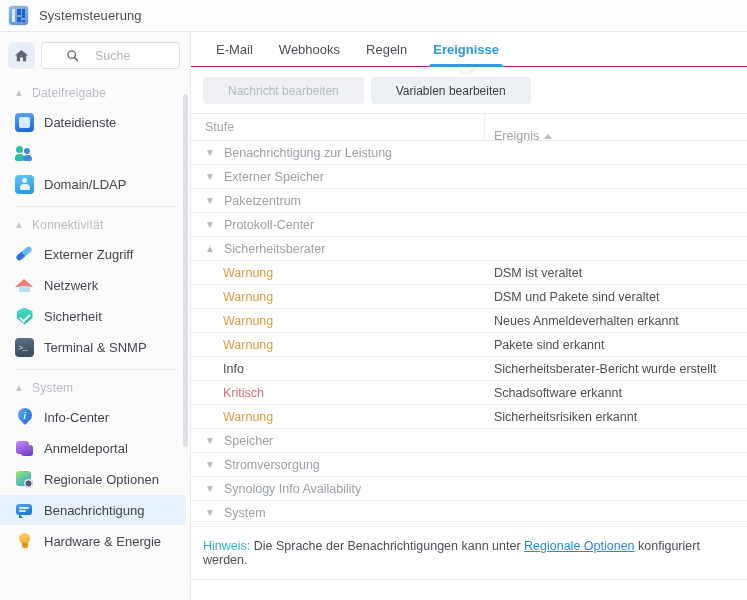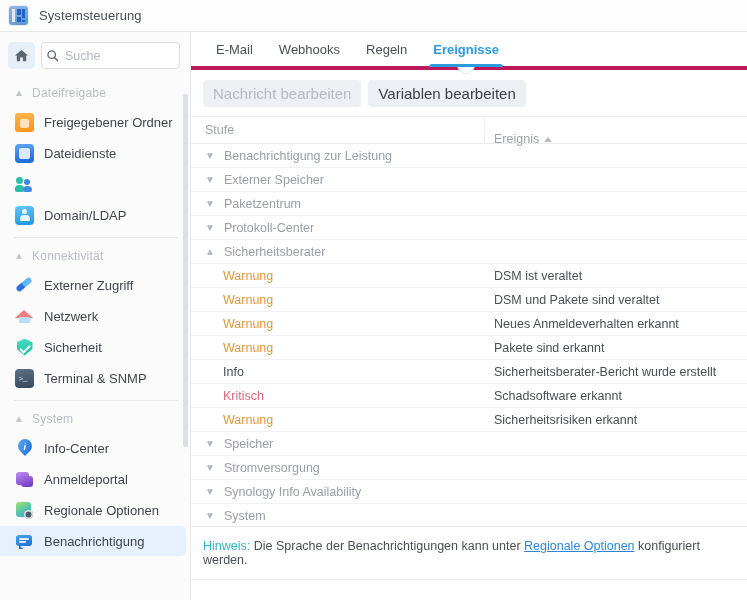--- a/index.html
+++ b/index.html
@@ -34,21 +34,21 @@
   
   .sidebar{
     width:190px;min-width:190px;background:#fbfbfc;border-right:1px solid #e8eaec;
     position:relative;overflow:hidden;
   }
   .side-inner{position:absolute;inset:0;overflow:hidden;}
   .searchrow{display:flex;align-items:center;gap:6px;padding:10px 10px 8px 8px;}
   .homebtn{width:27px;height:27px;border-radius:5px;background:#e8eef6;
     display:flex;align-items:center;justify-content:center;flex:0 0 auto;cursor:pointer;}
   .searchbox{flex:1;height:25px;border:1px solid #dcdfe3;border-radius:4px;background:#fff;
-    display:flex;align-items:center;padding:0 4px;gap:6px;cursor:text;}
+    display:flex;align-items:center;padding:0 24px;gap:16px;cursor:text;}
   .searchbox .ph{color:#b4b8be;font-size:12.5px;}
   .sec-head{display:flex;align-items:center;gap:8px;padding:9px 0 6px 14px;
     color:#b9bcc2;font-size:12px;letter-spacing:.2px;cursor:pointer;}
   .sec-head .chev{font-size:10px;color:#c3c6cb;line-height:1;}
   .nav-item{display:flex;align-items:center;gap:10px;height:30px;padding-left:15px;
     margin:1px 4px 1px 0;border-radius:0 5px 5px 0;cursor:pointer;font-size:13px;color:#41464c;}
   .nav-item.active{background:#e7f0fd;}
   .divider{height:1px;background:#e9eaec;margin:7px 12px 2px 14px;}
   .ic{width:19px;height:19px;flex:0 0 auto;position:relative;border-radius:4px;}
 
@@ -92,32 +92,32 @@
   .ic-notify .t{position:absolute;left:3.5px;top:13.5px;width:0;height:0;border-left:4px solid #1b6fd3;border-top:4px solid transparent;}
   .ic-hw{background:transparent;}
   .ic-hw .bu{position:absolute;left:4px;top:1px;width:11px;height:11px;border-radius:50%;background:linear-gradient(160deg,#ffc martial,#f5a623);background:linear-gradient(160deg,#ffd37a,#f5a623);}
   .ic-hw .st{position:absolute;left:6.5px;top:11px;width:6px;height:5px;border-radius:0 0 2px 2px;background:#e3932a;}
 
   
   .side-scroll{position:absolute;right:2px;top:62px;width:5px;height:353px;border-radius:3px;background:#dcdfe3;cursor:pointer;}
 
   
   .content{flex:1;min-width:0;display:flex;flex-direction:column;background:#fff;position:relative;}
-  .tabs{display:flex;align-items:flex-end;gap:0;padding:0 0 0 12px;height:34px;border-bottom:4px solid #be185d;position:relative;}
+  .tabs{display:flex;align-items:flex-end;gap:0;padding:0 0 0 12px;height:34px;border-bottom:1px solid #be185d;position:relative;}
   .tab{position:relative;padding:0 13px;height:33px;display:flex;align-items:center;
     font-size:13px;color:#4a4f55;cursor:pointer;white-space:nowrap;}
   .tab.active{color:#2e9ae0;font-weight:bold;}
   .tab.active:after{content:"";position:absolute;left:9px;right:9px;bottom:-1px;height:3px;
     background:#2e9ae0;border-radius:3px 3px 0 0;}
   .tab.active:before{content:"";position:absolute;left:50%;bottom:-8px;transform:translateX(-50%);
     width:16px;height:8px;border-radius:0 0 9px 9px;border:1px solid #e6e8ea;border-top:none;background:#fff;}
 
   .toolbar{display:flex;gap:7px;padding:10px 0 9px 12px;}
-  .btn{height:25px;padding:0 9px;border-radius:4px;background:#eceff3;border:1px solid transparent;
-    display:flex;align-items:center;font-size:15px;color:#3c4043;cursor:pointer;white-space:nowrap;}
+  .btn{height:25px;padding:0 24px;border-radius:4px;background:#eceff3;border:1px solid transparent;
+    display:flex;align-items:center;font-size:12px;color:#3c4043;cursor:pointer;white-space:nowrap;}
   .btn.disabled{color:#b5bac0;cursor:default;background:#eef0f3;}
 
   .grid{flex:1;min-height:0;display:flex;flex-direction:column;overflow:hidden;}
   .grid-head{display:flex;height:26px;align-items:center;border-top:1px solid #e9eaec;border-bottom:1px solid #e9eaec;
     background:#fff;color:#9fa3a9;font-size:12.5px;}
   .col-lvl{width:294px;min-width:294px;padding-left:14px;box-sizing:border-box;display:flex;align-items:center;height:100%;
     border-right:1px solid #eceef0;cursor:pointer;}
   .col-evt{flex:1;padding-left:9px;display:flex;align-items:center;gap:5px;height:100%;cursor:pointer;margin-top:18px;}
   .sortarrow{width:0;height:0;border-left:4px solid transparent;border-right:4px solid transparent;border-bottom:5px solid #b6babf;}
 
@@ -171,24 +171,20 @@
             </svg>
             <span class="ph">Suche</span>
           </div>
         </div>
 
         <div class="sec-head">
           <span class="chev">▲</span>
           <span>Dateifreigabe</span>
         </div>
         <div class="nav-item">
-          <span class="ic ic-folder"></span>
-          <span>Freigegebener Ordner</span>
-        </div>
-        <div class="nav-item">
           <span class="ic ic-fileserv"></span>
           <span>Dateidienste</span>
         </div>
         <div class="nav-item">
           <span class="ic ic-users">
             <i class="d1"></i>
               <i class="d2"></i>
               <i class="b1"></i>
               <i class="b2"></i>
           </span>
@@ -261,20 +257,27 @@
         </div>
         <div class="nav-item active">
           <span class="ic ic-notify">
             <i class="b1"></i>
               <i class="ln" style="top:6.5px;"></i>
               <i class="ln" style="top:9.5px;width:7px;"></i>
               <i class="t"></i>
           </span>
           <span>Benachrichtigung</span>
         </div>
+        <div class="nav-item">
+          <span class="ic ic-hw">
+              <i class="bu"></i>
+              <i class="st"></i>
+            </span>
+          <span>Hardware &amp; Energie</span>
+        </div>
 
       </div>
       <div class="side-scroll"></div>
     </div>
 
     <div class="content">
 
       <div class="tabs">
         <div class="tab">
             <span>E-Mail</span>

